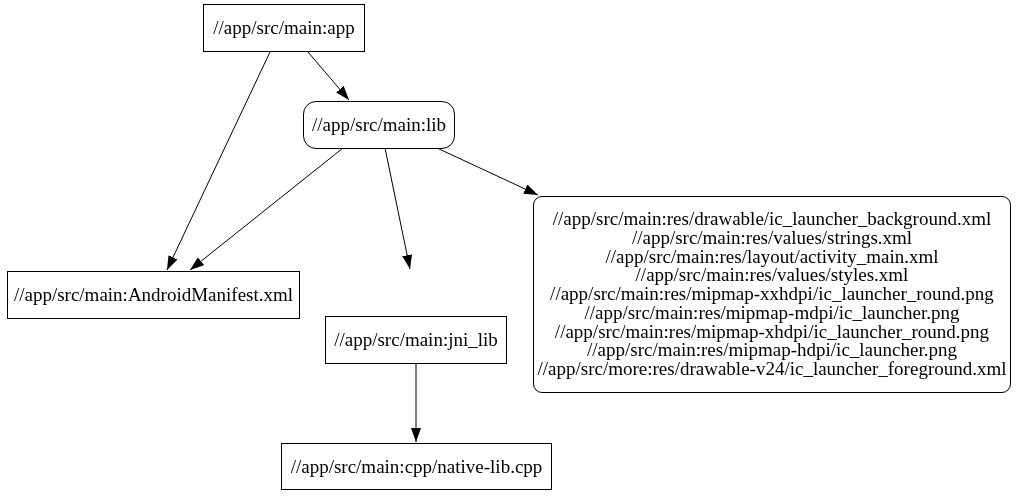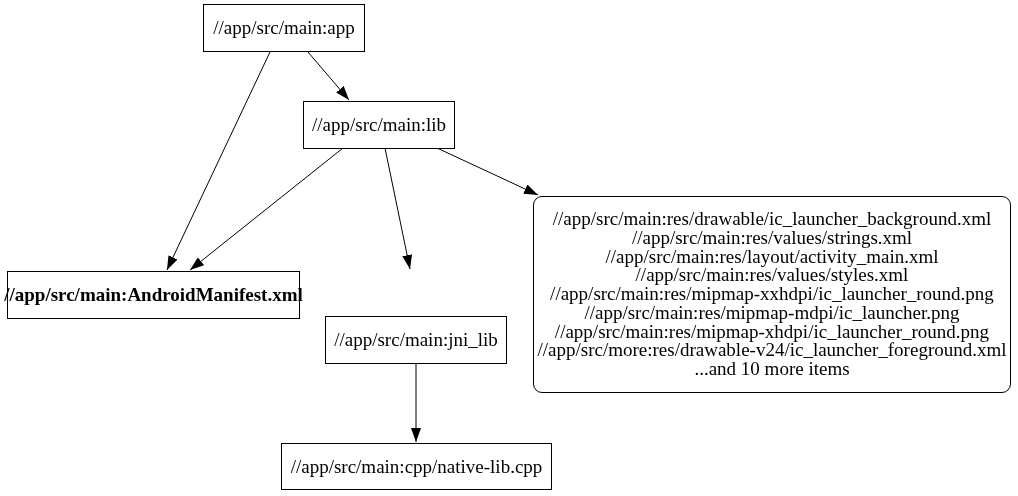--- a/index.html
+++ b/index.html
@@ -57,33 +57,33 @@
     <line x1="308" y1="52" x2="349" y2="100" stroke="#000000" stroke-width="1" marker-end="url(#arrow)"></line>
     <line x1="270" y1="52" x2="167" y2="270" stroke="#000000" stroke-width="1" marker-end="url(#arrow)"></line>
     <line x1="343" y1="148" x2="190" y2="270" stroke="#000000" stroke-width="1" marker-end="url(#arrow)"></line>
     <line x1="385" y1="148" x2="410" y2="269" stroke="#000000" stroke-width="1" marker-end="url(#arrow)"></line>
     <line x1="437" y1="148" x2="538" y2="195" stroke="#000000" stroke-width="1" marker-end="url(#arrow)"></line>
     <line x1="416" y1="318" x2="416" y2="442" stroke="#000000" stroke-width="1" marker-end="url(#arrow)"></line>
   </svg>
 
   <div class="node" style="left:203px; top:4px; width:162px; height:48px;">//app/src/main:app</div>
 
-  <div class="node" style="left:303px; top:101px; width:152px; height:48px;">//app/src/main:lib</div>
+  <div class="node" style="left:303px; top:101px; width:152px; height:48px;border-radius:13px;">//app/src/main:lib</div>
 
-  <div class="node" style="left:7px; top:271px; width:293px; height:48px;font-weight:bold;">//app/src/main:AndroidManifest.xml</div>
+  <div class="node" style="left:7px; top:271px; width:293px; height:48px;">//app/src/main:AndroidManifest.xml</div>
 
   <div class="node" style="left:325px; top:270px; width:182px; height:48px;margin-top:46px;">//app/src/main:jni_lib</div>
 
   <div class="node multi" style="left:533px; top:196px; width:478px; height:197px;">
     <div class="line">//app/src/main:res/drawable/ic_launcher_background.xml</div>
     <div class="line">//app/src/main:res/values/strings.xml</div>
     <div class="line">//app/src/main:res/layout/activity_main.xml</div>
     <div class="line">//app/src/main:res/values/styles.xml</div>
     <div class="line">//app/src/main:res/mipmap-xxhdpi/ic_launcher_round.png</div>
     <div class="line">//app/src/main:res/mipmap-mdpi/ic_launcher.png</div>
     <div class="line">//app/src/main:res/mipmap-xhdpi/ic_launcher_round.png</div>
+    <div class="line">//app/src/main:res/mipmap-hdpi/ic_launcher.png</div>
     <div class="line">//app/src/more:res/drawable-v24/ic_launcher_foreground.xml</div>
-    <div class="line">...and 10 more items</div>
   </div>
 
   <div class="node" style="left:281px; top:443px; width:271px; height:47px;">//app/src/main:cpp/native-lib.cpp</div>
 
 </div>
 
 </body></html>

